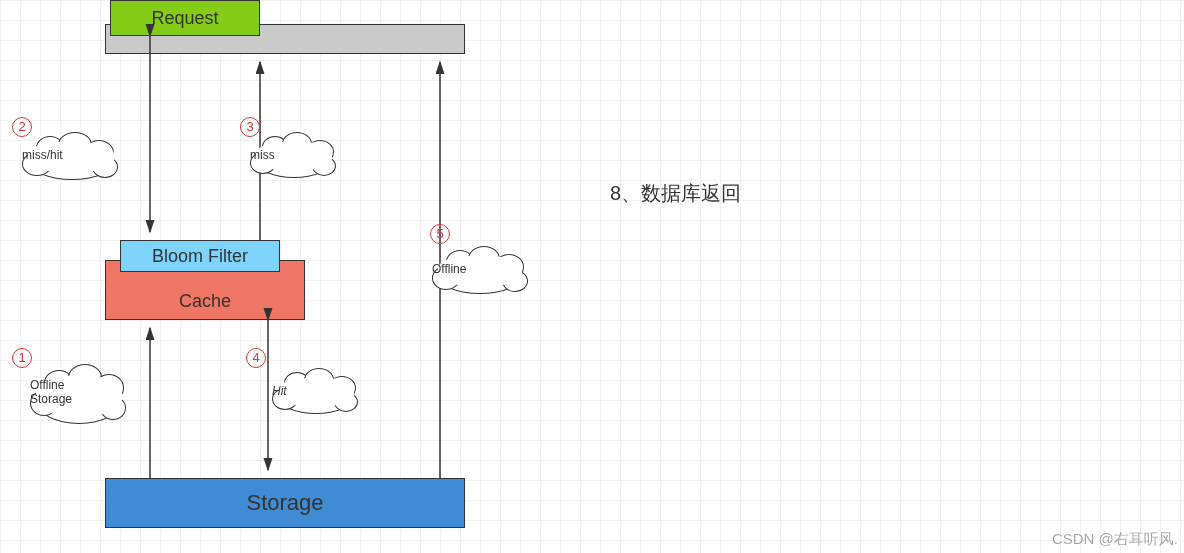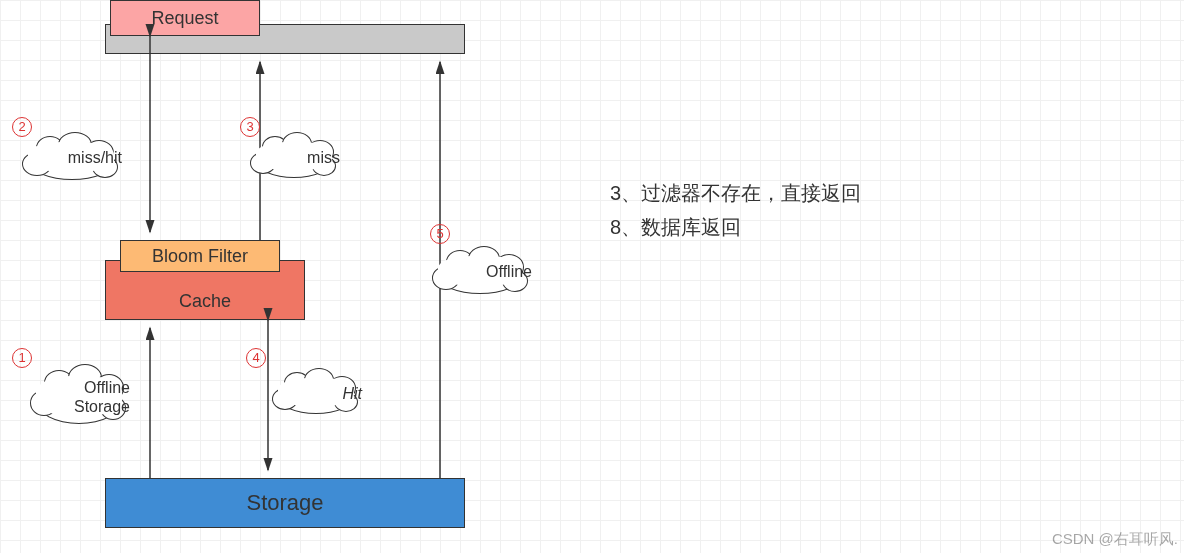--- a/index.html
+++ b/index.html
@@ -19,22 +19,22 @@
   .box {
     position: absolute;
     border: 1px solid #333;
     display: flex;
     align-items: center;
     justify-content: center;
     font-size: 18px;
     color: #333;
   }
   .gray-box { background: #c9c9c9; }
-  .green-box { background: #fca5a5; }
-  .yellow-box { background: #fdba74; }
+  .green-box { background: #84cc16; }
+  .yellow-box { background: #7dd3fc; }
   .red-box { background: #ef7664; }
   .blue-box { background: #3f8cd4; }
   .num-badge {
     position: absolute;
     width: 20px;
     height: 20px;
     border: 1.5px solid #d33;
     border-radius: 50%;
     color: #d33;
     font-size: 13px;
@@ -43,23 +43,23 @@
     background: transparent;
   }
   .cloud {
     position: absolute;
     border: 1px solid #333;
     border-radius: 50%;
     background: #fff;
   }
   .cloud-label {
     position: absolute;
-    font-size: 16px;
+    font-size: 12px;
     color: #333;
-    text-align: right;
+    text-align: left;
     line-height: 1.2;
   }
   .legend {
     position: absolute;
     font-size: 20px;
     color: #333;
     line-height: 1.7;
   }
   .watermark {
     position: absolute;
@@ -165,17 +165,16 @@
   <div class="cloud" style="left:0px; top:22px; width:26px; height:22px;"></div>
   <div class="cloud" style="left:12px; top:6px; width:26px; height:22px;"></div>
   <div class="cloud" style="left:32px; top:2px; width:30px; height:24px;"></div>
   <div class="cloud" style="left:56px; top:10px; width:28px; height:24px;"></div>
   <div class="cloud" style="left:62px; top:26px; width:24px; height:20px;"></div>
   <div style="position:absolute; left:6px; top:12px; width:76px; height:28px; background:#fff; border-radius:40%;"></div>
   <div class="cloud-label" style="left:0; top:18px; width:90px;">Hit</div>
 </div>
 
 <div class="legend" style="left:610px; top:176px;">
-  <div>3、过滤器不存在，直接返回</div>
   <div>8、数据库返回</div>
 </div>
 
 <div class="watermark">CSDN @右耳听风.</div>
 
 </body></html>

